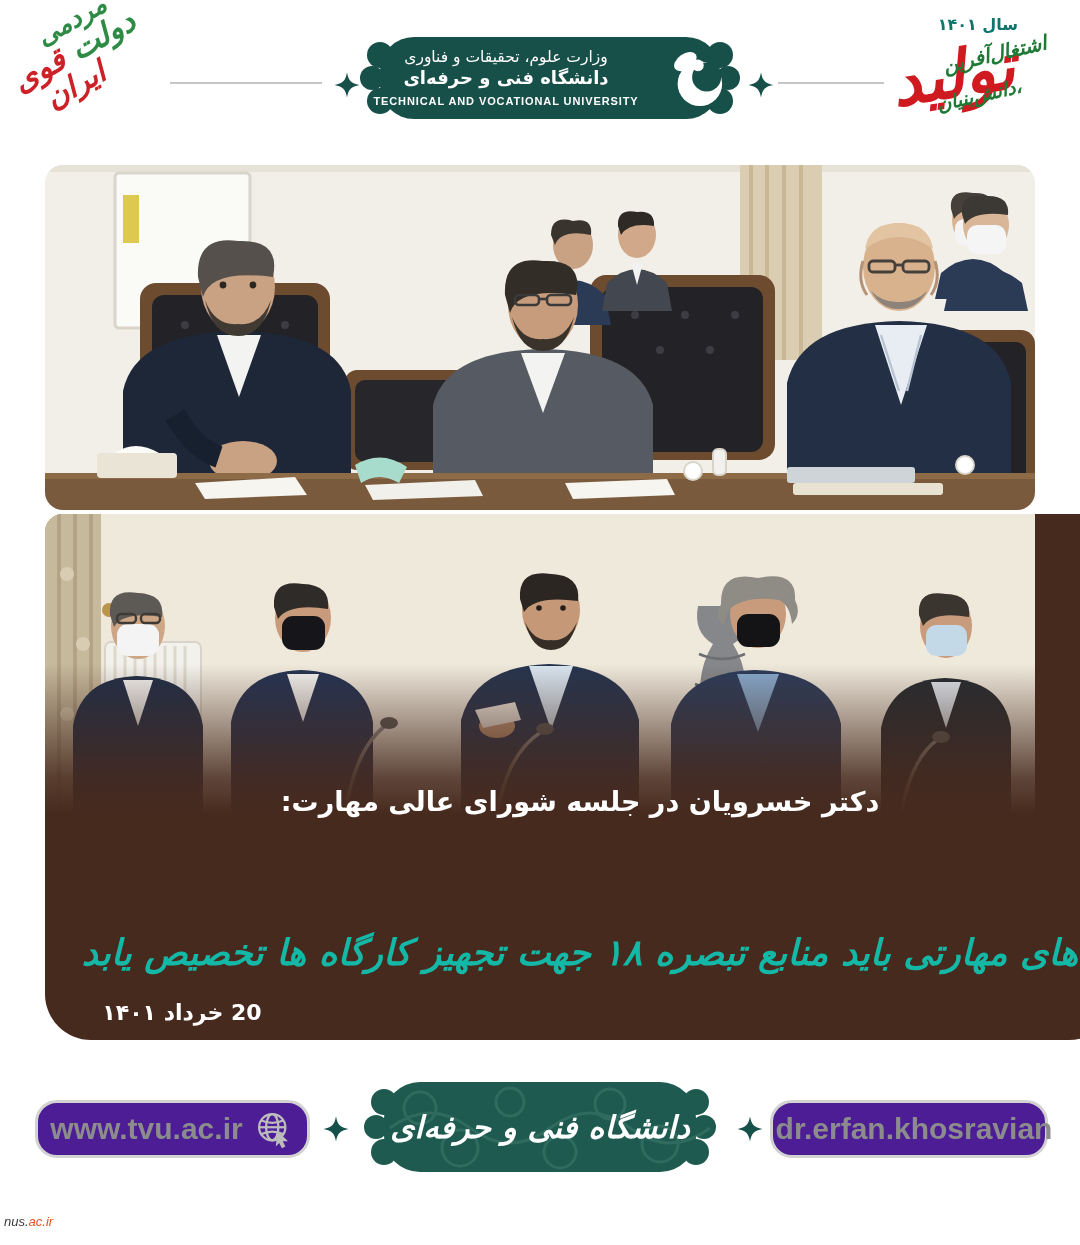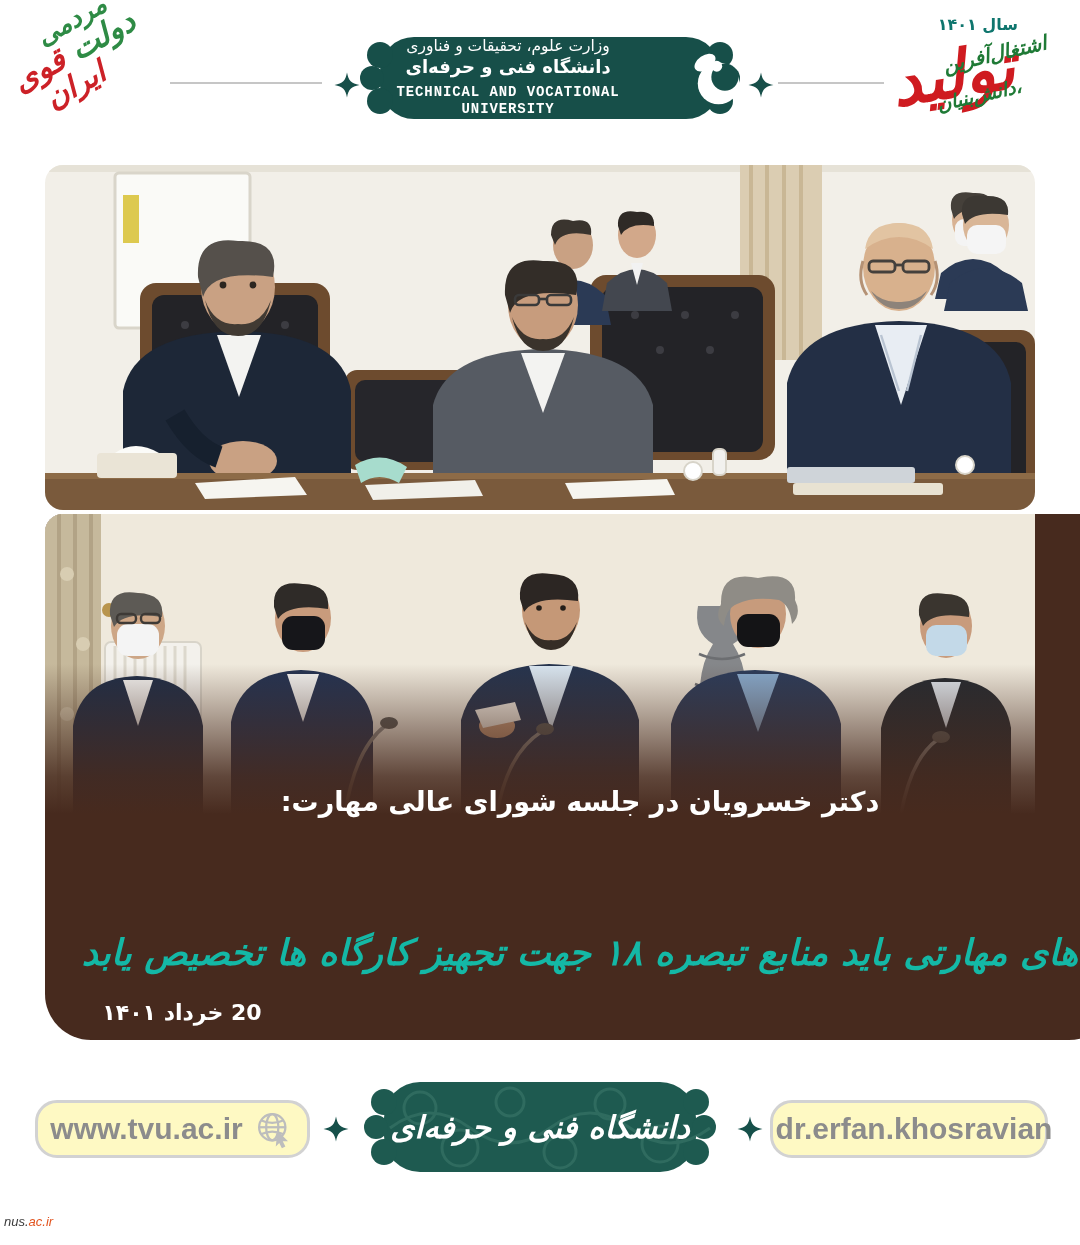--- a/index.html
+++ b/index.html
@@ -19,22 +19,22 @@
   .emblem .l3{font-size:30px;color:#cc2127;display:block;padding-right:30px;}
   .green-w{color:#2e8b45;} .red-w{color:#cc2127;}
 
   .top-banner{left:356px;top:33px;width:388px;height:90px;}
   .top-banner svg.shape{position:absolute;left:0;top:0;width:100%;height:100%;}
   .top-banner .content{position:absolute;left:0;top:0;width:100%;height:100%;
       display:flex;align-items:center;justify-content:center;gap:26px;}
   .tb-text{direction:rtl;text-align:center;color:#fff;line-height:1.25;}
   .tb-text .t1{font-size:15.5px;display:block;}
   .tb-text .t2{font-size:18px;display:block;font-weight:bold;}
-  .tb-text .t3{font-size:14px;display:block;letter-spacing:0.9px;margin-top:5px;
-      font-family:Liberation Mono, monospace;font-weight:bold;direction:ltr;}
+  .tb-text .t3{font-size:11px;display:block;letter-spacing:0.9px;margin-top:5px;
+      font-family:Liberation Sans, sans-serif;font-weight:bold;direction:ltr;}
 
   .slogan{left:852px;top:2px;width:222px;height:158px;}
   .slogan .year{position:absolute;top:13px;right:56px;font-size:16px;font-weight:bold;color:#0f766e;}
   .slogan .g1{position:absolute;top:40px;right:26px;transform:rotate(-13deg);
       font-size:20px;font-weight:bold;font-style:italic;color:#1f7a36;z-index:2;}
   .slogan .g2{position:absolute;top:82px;right:52px;transform:rotate(-13deg);
       font-size:19px;font-weight:bold;font-style:italic;color:#1f7a36;z-index:2;}
   .slogan .red{position:absolute;top:36px;left:6px;width:190px;text-align:center;
       transform:rotate(-9deg);font-size:64px;font-weight:bold;font-style:italic;color:#cf1b20;z-index:1;}
 
@@ -51,21 +51,21 @@
   .q-line1{position:absolute;left:0;top:344px;width:100%;text-align:center;direction:rtl;
       color:#fff;font-weight:bold;font-size:33px;}
   .q-line2{position:absolute;left:0;top:418px;width:100%;text-align:center;direction:rtl;
       color:#14b8a6;font-weight:bold;font-size:36px;font-style:italic;}
   .q-date{position:absolute;left:42px;top:486px;width:190px;text-align:center;direction:rtl;
       color:#fff;font-weight:bold;font-size:22px;}
 
   
   .pill{position:absolute;top:1100px;height:58px;border:3px solid #d2d2d2;border-radius:22px;
       display:flex;align-items:center;justify-content:center;gap:10px;box-sizing:border-box;
-      background:#fef9c3;}
+      background:#4c1d95;}
   .pill-web{left:35px;width:275px;}
   .pill-insta{left:770px;width:278px;}
   .pill .label{color:#8c8c8c;font-size:30px;font-weight:bold;
       font-family:"Liberation Sans","DejaVu Sans",sans-serif;}
   .diamond{position:absolute;width:26px;height:26px;}
   .d1{left:323px;top:1116px;} .d2{left:737px;top:1116px;}
   .d3{left:334px;top:72px;} .d4{left:748px;top:72px;}
 
   .footer-banner{left:360px;top:1078px;width:360px;height:98px;}
   .footer-banner svg.shape{position:absolute;left:0;top:0;width:100%;height:100%;}

